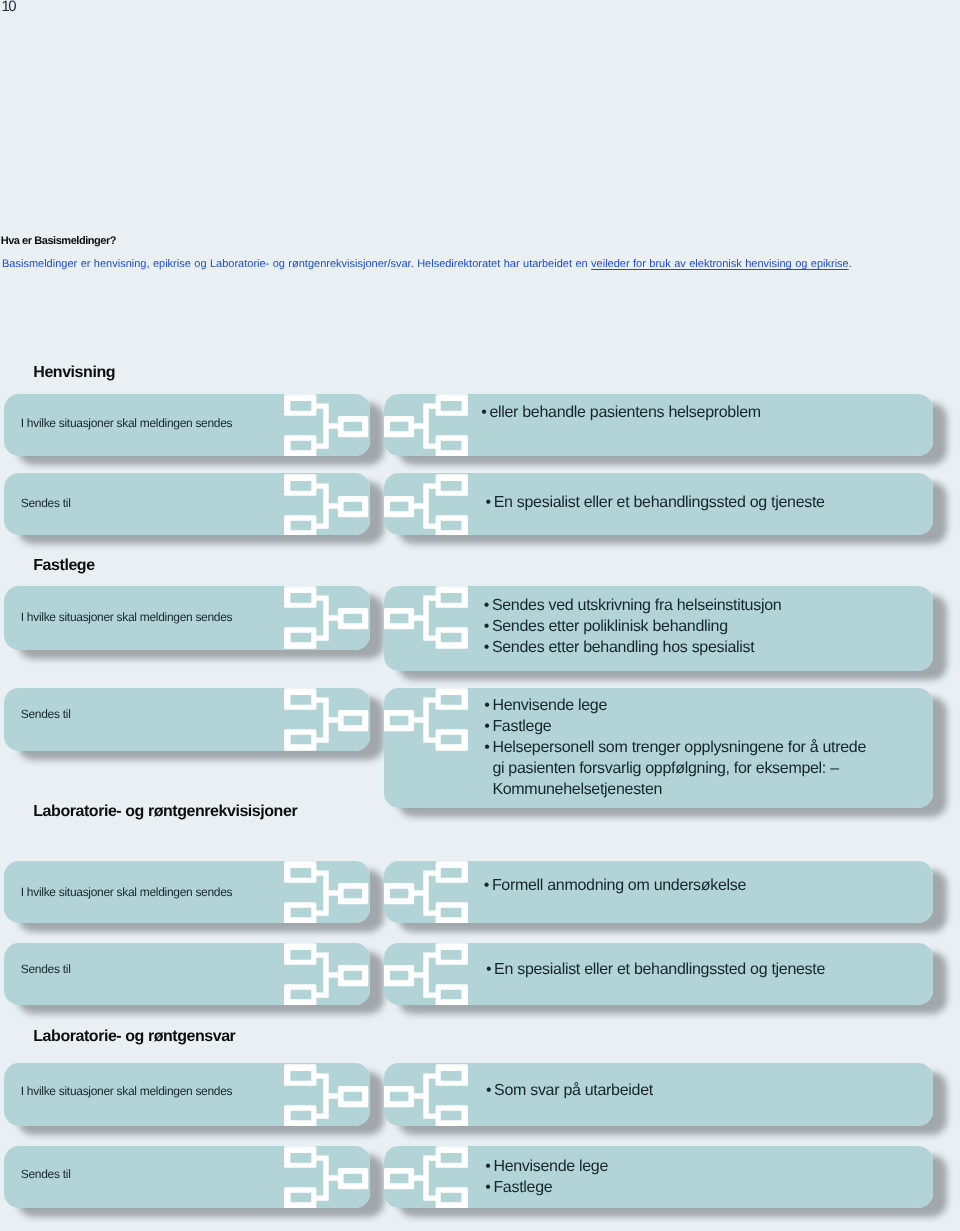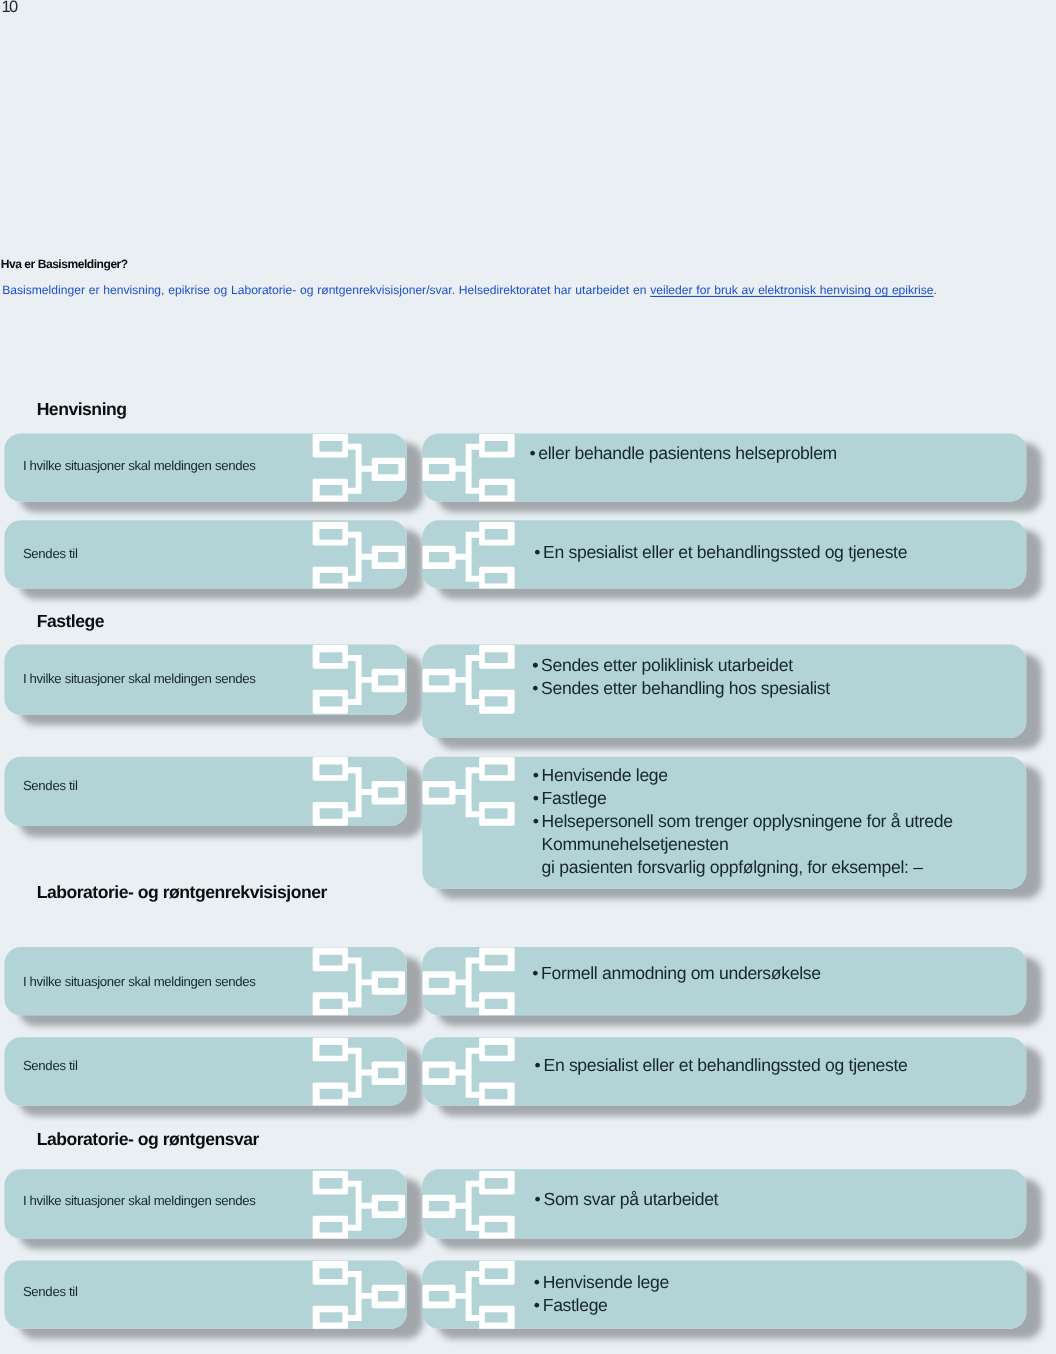--- a/index.html
+++ b/index.html
@@ -130,22 +130,22 @@
           <path d="M 22 11.9 L 42 11.9 L 42 31.8 L 56 31.8 M 22 51.9 L 42 51.9 L 42 31.8" fill="none" stroke="#ffffff" stroke-width="5.4"></path>
           <rect x="0" y="0" width="32.4" height="21.6" rx="1.6" fill="#ffffff"></rect>
           <rect x="6.4" y="6.7" width="20.9" height="9.8" rx="0.9" fill="#b2d4d7"></rect>
           <rect x="0" y="40.9" width="32.4" height="21.6" rx="1.6" fill="#ffffff"></rect>
           <rect x="6.6" y="46.6" width="20.7" height="9.5" rx="0.9" fill="#b2d4d7"></rect>
           <rect x="53.9" y="21.8" width="30.3" height="21.3" rx="1.6" fill="#ffffff"></rect>
           <rect x="59.6" y="27.5" width="18.5" height="9.4" rx="0.9" fill="#b2d4d7"></rect>
         </g>
       </svg>
       <ul class="bullets" style="top:10px;left:100.00000000000003px">
-        <li><span class="mk">•</span></li>
-        <li><span class="mk">•</span><span class="tx">Sendes etter poliklinisk utarbeidet</span></li>
+        <li><span class="mk">•</span><span class="tx">Sendes ved utskrivning fra helseinstitusjon</span></li>
+        <li><span class="mk">•</span><span class="tx">Sendes etter poliklinisk behandling</span></li>
         <li><span class="mk">•</span><span class="tx">Sendes etter behandling hos spesialist</span></li>
       </ul>
     </div>
     <div class="pill-shadow" style="left:4px;top:687.9px;width:365.5px;height:63.1px"></div>
     <div class="pill" style="left:4px;top:687.9px;width:365.5px;height:63.1px">
       <span class="lbl" style="top:16.5px">Sendes til</span>
       <svg class="ico" style="left:279.8px;top:0.4px" width="85" height="63" viewBox="0 0 85 62.5">
         <g>
           <path d="M 22 11.9 L 42 11.9 L 42 31.8 L 56 31.8 M 22 51.9 L 42 51.9 L 42 31.8" fill="none" stroke="#ffffff" stroke-width="5.4"></path>
           <rect x="0" y="0" width="32.4" height="21.6" rx="1.6" fill="#ffffff"></rect>
@@ -167,22 +167,22 @@
           <rect x="0" y="40.9" width="32.4" height="21.6" rx="1.6" fill="#ffffff"></rect>
           <rect x="6.6" y="46.6" width="20.7" height="9.5" rx="0.9" fill="#b2d4d7"></rect>
           <rect x="53.9" y="21.8" width="30.3" height="21.3" rx="1.6" fill="#ffffff"></rect>
           <rect x="59.6" y="27.5" width="18.5" height="9.4" rx="0.9" fill="#b2d4d7"></rect>
         </g>
       </svg>
       <ul class="bullets" style="top:8.600000000000023px;left:100.50000000000003px">
         <li><span class="mk">•</span><span class="tx">Henvisende lege</span></li>
         <li><span class="mk">•</span><span class="tx">Fastlege</span></li>
         <li><span class="mk">•</span><span class="tx">Helsepersonell som trenger opplysningene for å utrede</span></li>
+        <li><span class="mk"></span><span class="tx">gi pasienten forsvarlig oppfølgning, for eksempel: –</span></li>
         <li><span class="mk"></span><span class="tx">Kommunehelsetjenesten</span></li>
-        <li><span class="mk"></span><span class="tx">gi pasienten forsvarlig oppfølgning, for eksempel: –</span></li>
       </ul>
     </div>
     <div class="sect-title" style="top:803px">Laboratorie- og røntgenrekvisisjoner</div>
     <div class="pill-shadow" style="left:4px;top:860.6px;width:365.5px;height:62.7px"></div>
     <div class="pill" style="left:4px;top:860.6px;width:365.5px;height:62.7px">
       <span class="lbl" style="top:21.399999999999977px">I hvilke situasjoner skal meldingen sendes</span>
       <svg class="ico" style="left:279.8px;top:0.4px" width="85" height="63" viewBox="0 0 85 62.5">
         <g>
           <path d="M 22 11.9 L 42 11.9 L 42 31.8 L 56 31.8 M 22 51.9 L 42 51.9 L 42 31.8" fill="none" stroke="#ffffff" stroke-width="5.4"></path>
           <rect x="0" y="0" width="32.4" height="21.6" rx="1.6" fill="#ffffff"></rect>

